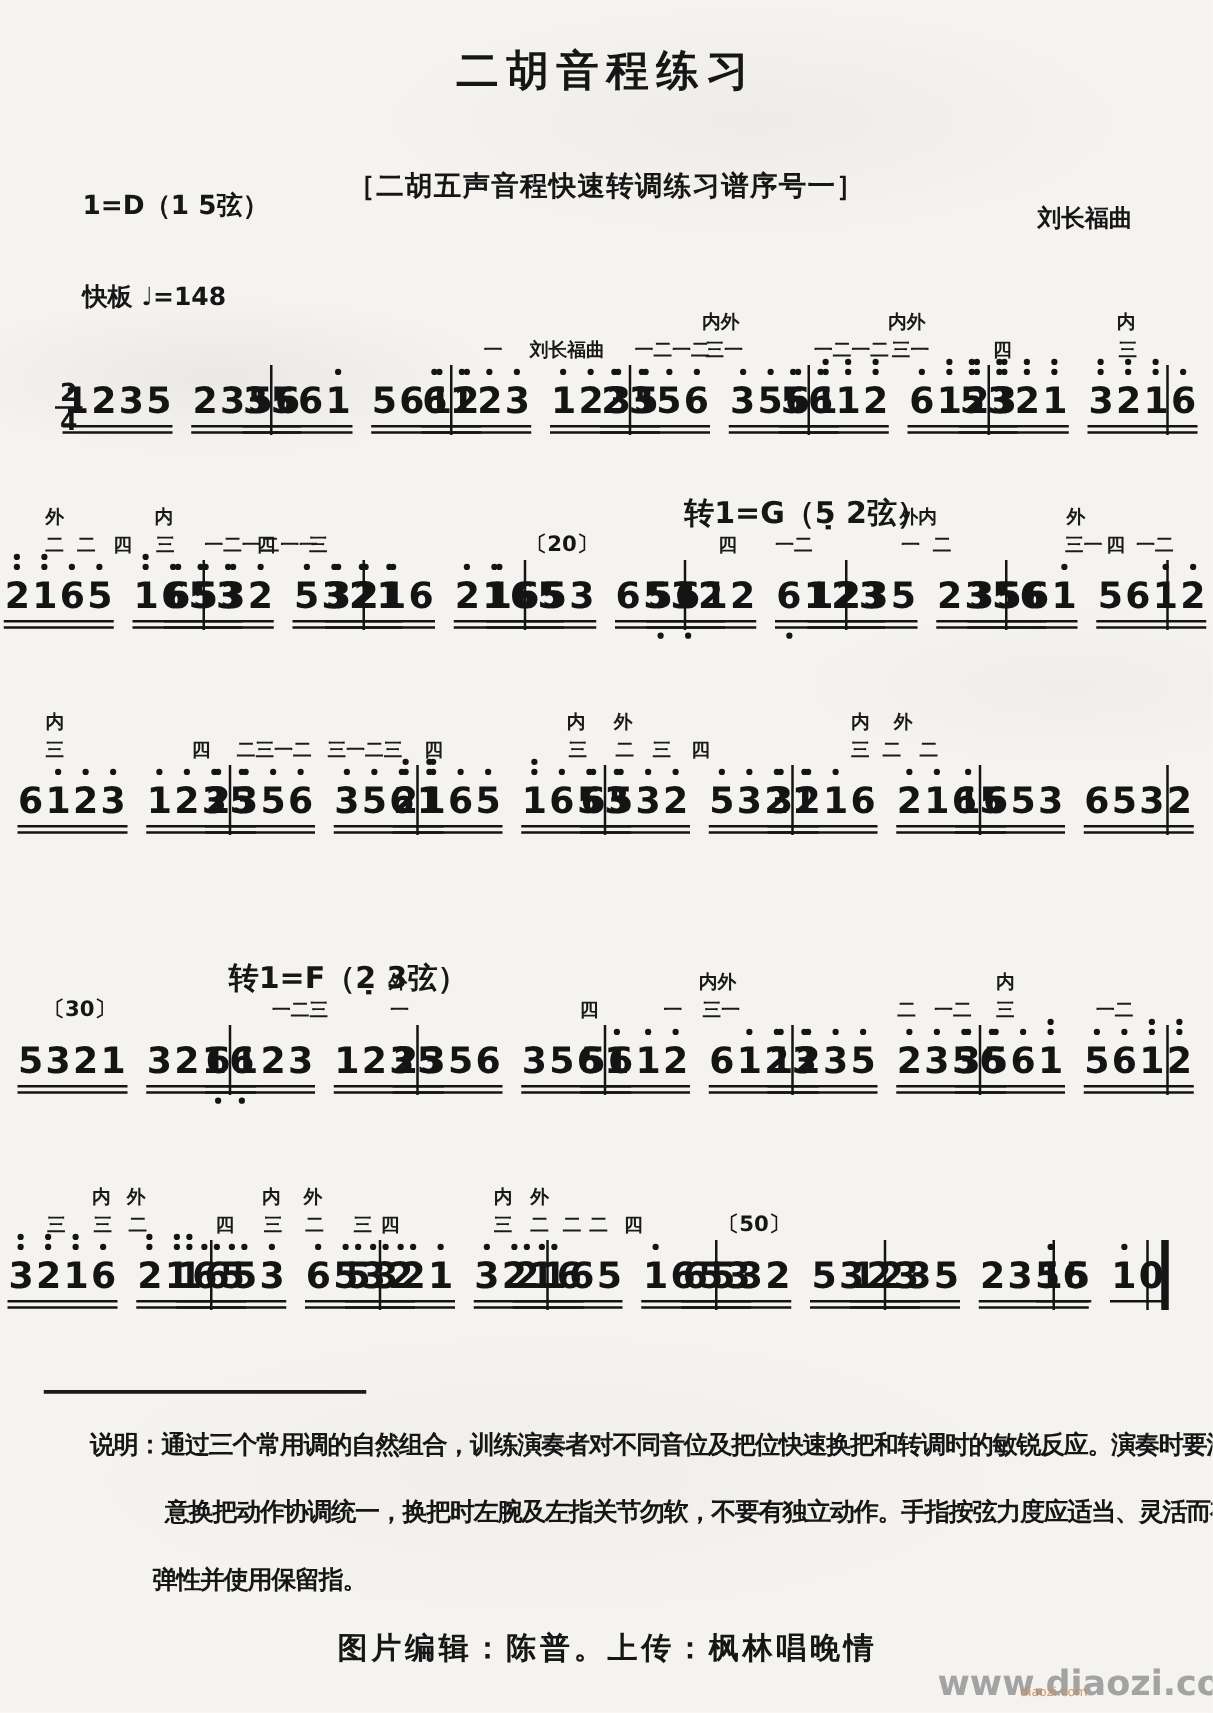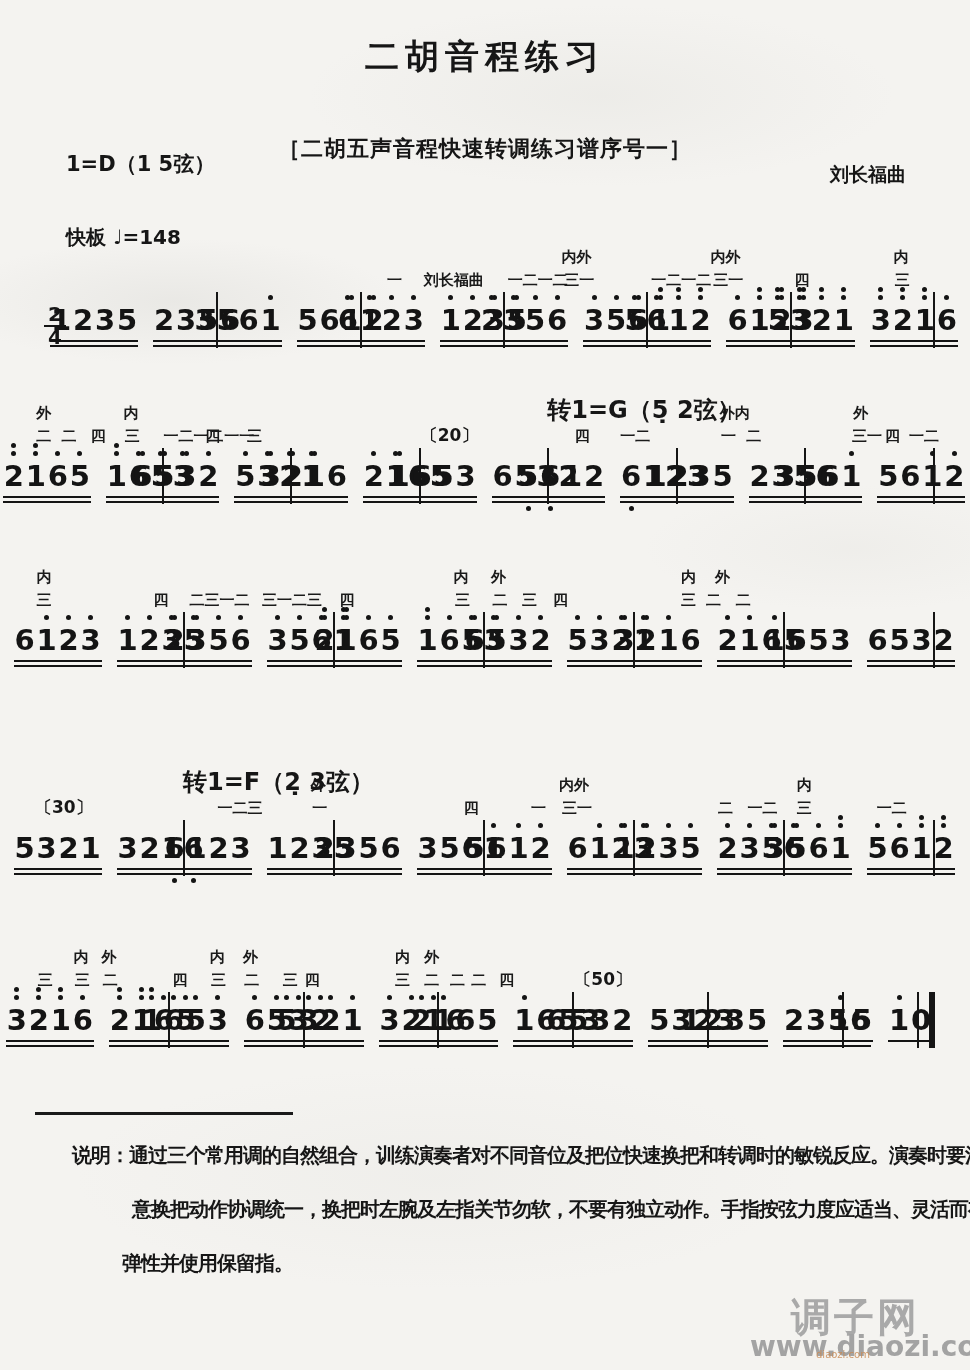--- a/index.html
+++ b/index.html
@@ -1677,17 +1677,17 @@
           </div>
         </div>
         <div class="bar dbl"></div>
       </div>
     </div>
 
   <div class="divider"></div>
   <div class="expl expl1">说明：通过三个常用调的自然组合，训练演奏者对不同音位及把位快速换把和转调时的敏锐反应。演奏时要注</div>
   <div class="expl expl2">意换把动作协调统一，换把时左腕及左指关节勿软，不要有独立动作。手指按弦力度应适当、灵活而有</div>
   <div class="expl expl3">弹性并使用保留指。</div>
+  <div class="credit">图片编辑：陈普。上传：枫林唱晚情</div>
 
-  <div class="wm-name">调子网</div>
   <div class="wm-url">www.diaozi.com</div>
   <div class="wm-overlay">diaozi.com</div>
 </div>
 
 </body></html>

